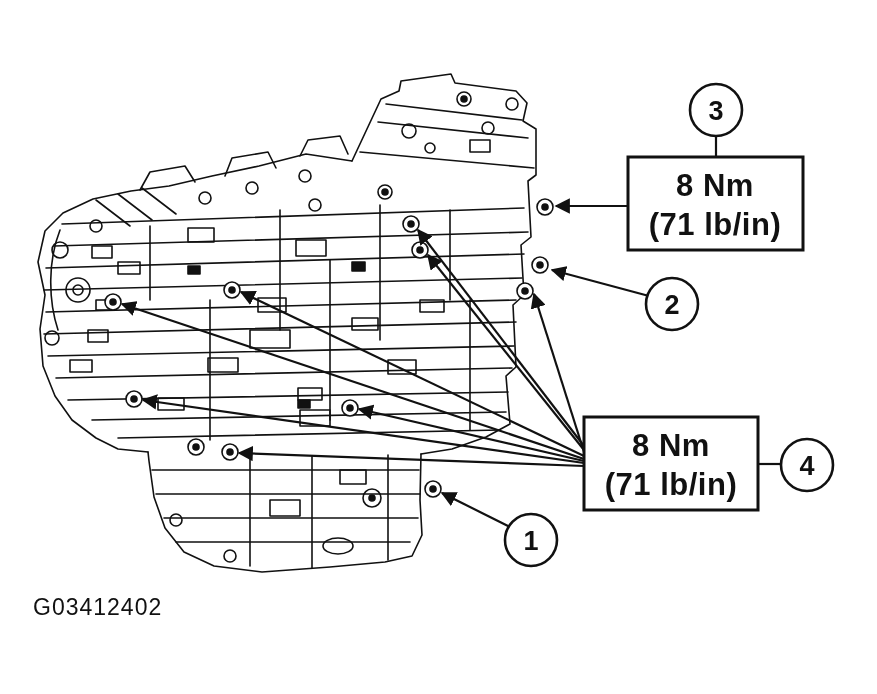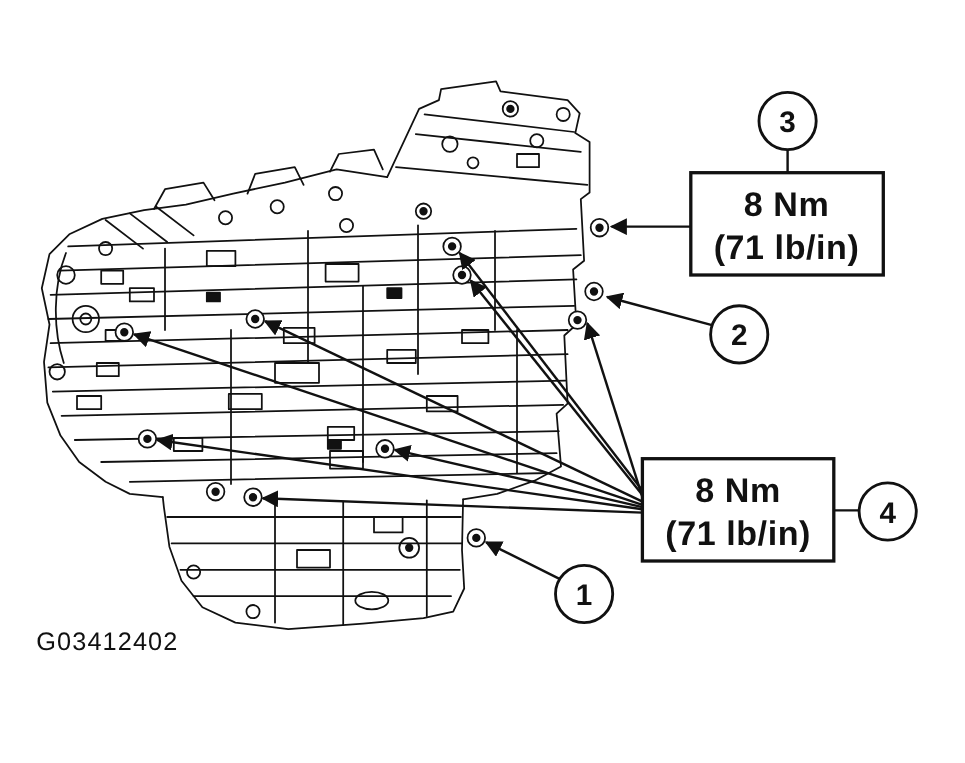--- a/index.html
+++ b/index.html
@@ -25,21 +25,21 @@
     font-weight: bold;
   }
   .torque-text {
     font-size: 31px;
     font-weight: bold;
     letter-spacing: 0.5px;
   }
   .figure-id {
     position: absolute;
     left: 33px;
-    top: 570px;
+    top: 594px;
     font-size: 23px;
     color: #111111;
     letter-spacing: 1px;
   }
 </style>
 </head>
 <body>
 
 <div class="page">
 

